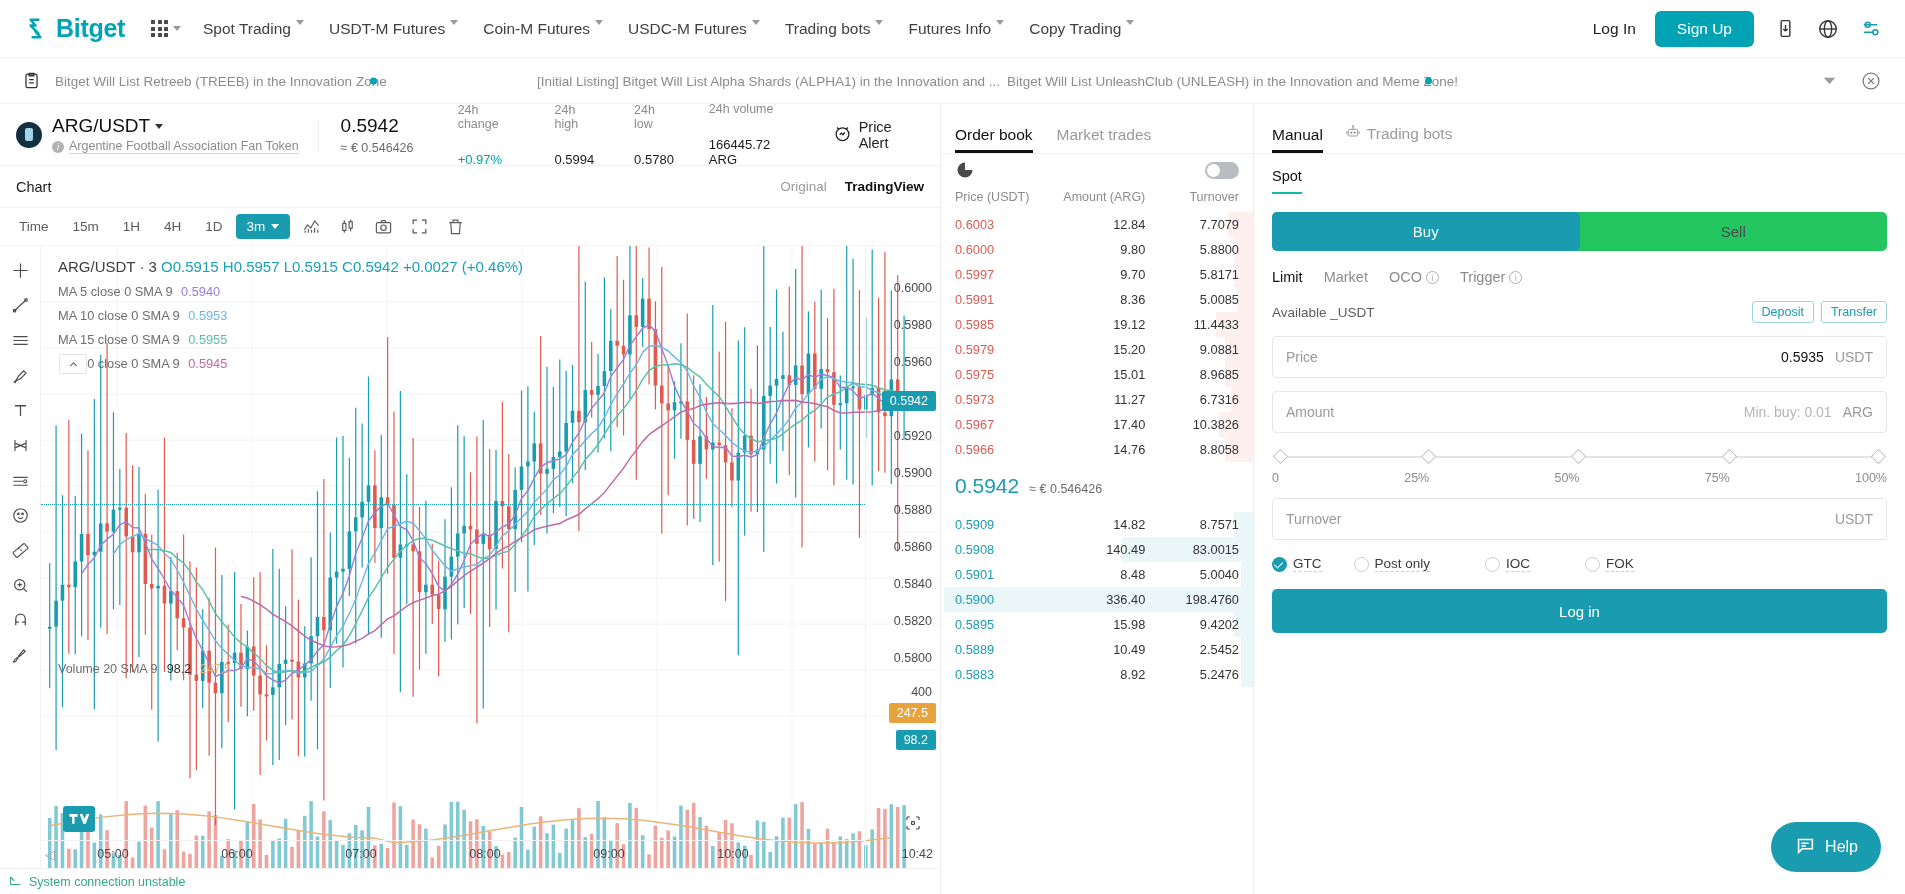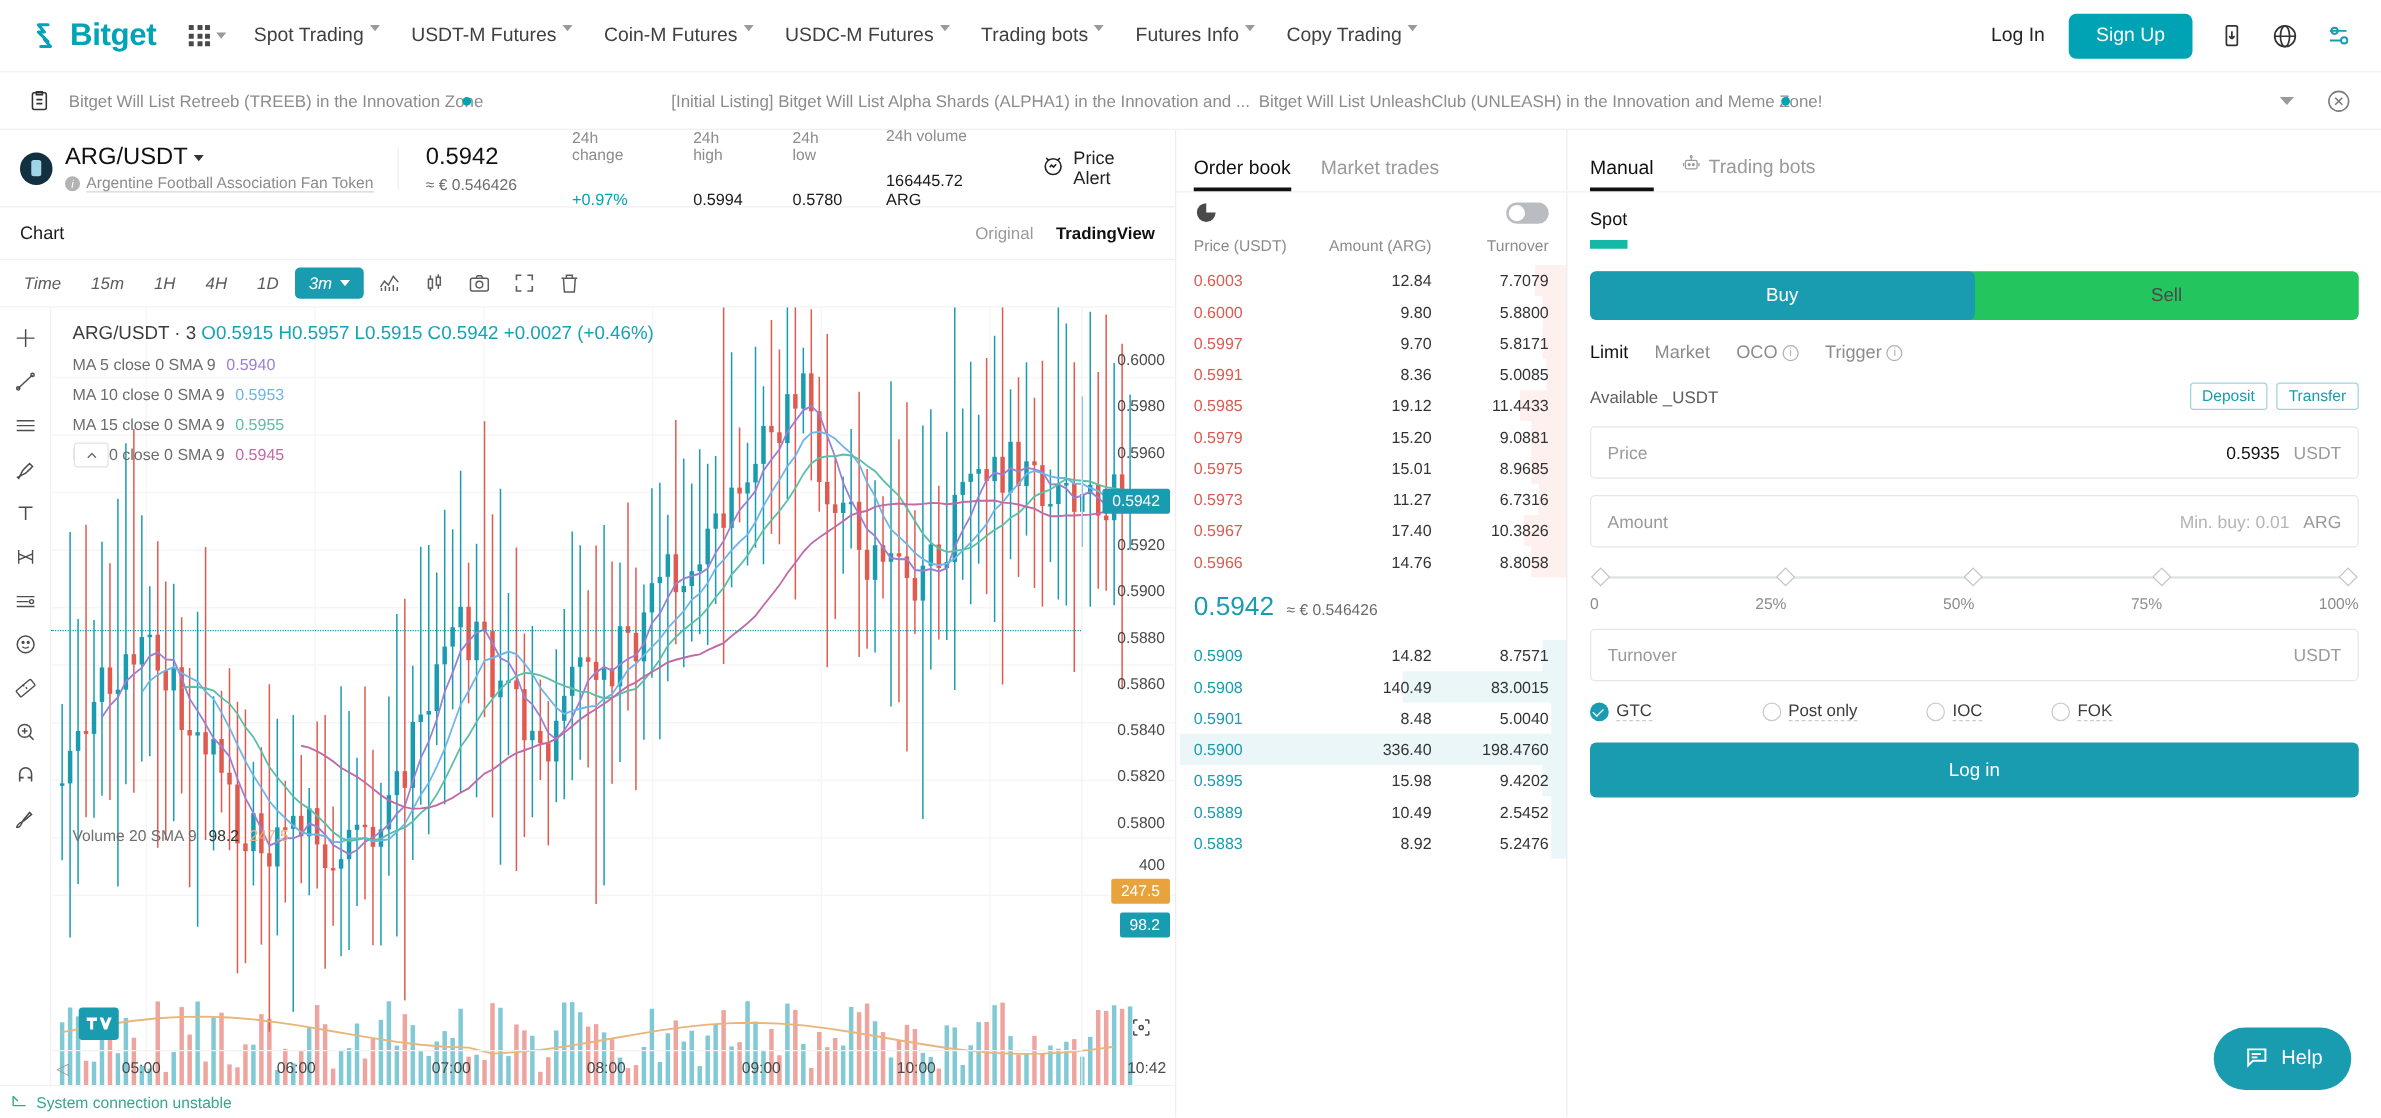--- a/index.html
+++ b/index.html
@@ -71,21 +71,21 @@
 
   
   .chart-head { height: 42px; display: flex; align-items: center; padding: 0 16px; border-bottom: 1px solid #f0f0f0; }
   .chart-head .title { font-size: 14.5px; color: #1b1b1b; }
   .chart-head .srcs { margin-left: auto; display: flex; gap: 18px; align-items: center; }
   .src { font-size: 13.5px; color: #9a9a9a; cursor: pointer; }
   .src.active { color: #111; font-weight: bold; }
 
   
   .tf-bar { height: 38px; display: flex; align-items: center; padding: 0 8px; border-bottom: 1px solid #f4f4f4; gap: 2px; }
-  .tf { font-size: 13.5px; color: #5c5c5c; padding: 5px 11px; border-radius: 4px; cursor: pointer; font-style: italic; }
+  .tf { font-size: 13.5px; color: #5c5c5c; padding: 5px 11px; border-radius: 4px; cursor: pointer; }
   .tf.label { color: #5c5c5c; cursor: default; }
   .tf.active { background: #1a9cb0; color: #fff; display: flex; align-items: center; gap: 6px; }
   .tf.active .caret { border-top-color: #fff; }
   .tb-icon { width: 30px; height: 26px; display: flex; align-items: center; justify-content: center; color: #5c5c5c; cursor: pointer; margin-left: 4px; }
 
   
   .chart-area { flex: 1; display: flex; min-height: 0; position: relative; }
   .draw-rail { width: 41px; border-right: 1px solid #f2f2f2; display: flex; flex-direction: column; align-items: center; padding-top: 8px; gap: 3px; flex: 0 0 41px; }
   .rail-ic { width: 32px; height: 32px; display: flex; align-items: center; justify-content: center; color: #4d4d4d; cursor: pointer; border-radius: 4px; }
   .plot-wrap { flex: 1; position: relative; min-width: 0; }
@@ -142,21 +142,21 @@
   .ob-mid { padding: 12px 14px 14px; display: flex; align-items: baseline; gap: 10px; }
   .ob-mid .big { font-size: 21px; color: #1a9cb0; }
   .ob-mid .eur { font-size: 12.5px; color: #6b6b6b; }
 
   
   .tp-tabs { height: 50px; display: flex; align-items: flex-end; gap: 22px; padding: 0 18px; border-bottom: 1px solid #f0f0f0; flex: 0 0 50px; }
   .tp-tab { font-size: 15.5px; color: #9a9a9a; padding-bottom: 9px; cursor: pointer; position: relative; display: flex; align-items: center; gap: 6px; }
   .tp-tab.active { color: #111; }
   .tp-tab.active::after { content: ""; position: absolute; left: 0; right: 0; bottom: 0; height: 3px; background: #111; }
   .tp-body { padding: 14px 18px 0; display: flex; flex-direction: column; }
-  .tp-mode { font-size: 14.5px; color: #111; padding-bottom: 8px; display: inline-block; width: max-content; border-bottom: 7px solid #14b8a6; cursor: pointer; }
+  .tp-mode { font-size: 14.5px; color: #111; padding-bottom: 8px; display: inline-block; width: max-content; border-bottom: 2px solid #14b8a6; cursor: pointer; }
   .bs-toggle { display: flex; margin-top: 18px; background: #22c55e; border-radius: 5px; overflow: hidden; }
   .bs-btn { flex: 1; text-align: center; padding: 11px 0; font-size: 15px; cursor: pointer; color: #4a4a4a; }
   .bs-btn.active { background: #1a9cb0; color: #fff; border-radius: 5px; }
   .ord-types { display: flex; gap: 21px; align-items: center; margin-top: 18px; }
   .ord-type { font-size: 14.5px; color: #8c8c8c; cursor: pointer; display: flex; align-items: center; gap: 4px; }
   .ord-type.active { color: #111; }
   .info-i { width: 13px; height: 13px; border: 1px solid #b0b0b0; border-radius: 50%; color: #b0b0b0; font-size: 9.5px; display: flex; align-items: center; justify-content: center; }
   .avail-row { display: flex; align-items: center; margin-top: 16px; }
   .avail-lbl { font-size: 13.5px; color: #5c5c5c; }
   .avail-btns { margin-left: auto; display: flex; gap: 7px; }
@@ -1229,21 +1229,21 @@
           <span>75%</span>
           <span>100%</span>
         </div>
 
         <div class="field">
           <span class="lbl">Turnover</span>
           <span class="unit" style="margin-left:auto">USDT</span>
         </div>
 
         <div class="tif-row">
-          <span class="tif" style="flex:0 0 auto;margin-right:88px">
+          <span class="tif" style="flex:0 0 auto;margin-right:32px">
             <span class="radio on"></span>
             <span class="u">GTC</span>
           </span>
           <span class="tif" style="flex:0 0 auto;margin-right:55px">
             <span class="radio"></span>
             <span class="u">Post only</span>
           </span>
           <span class="tif" style="flex:0 0 auto;margin-right:55px">
             <span class="radio"></span>
             <span class="u">IOC</span>

